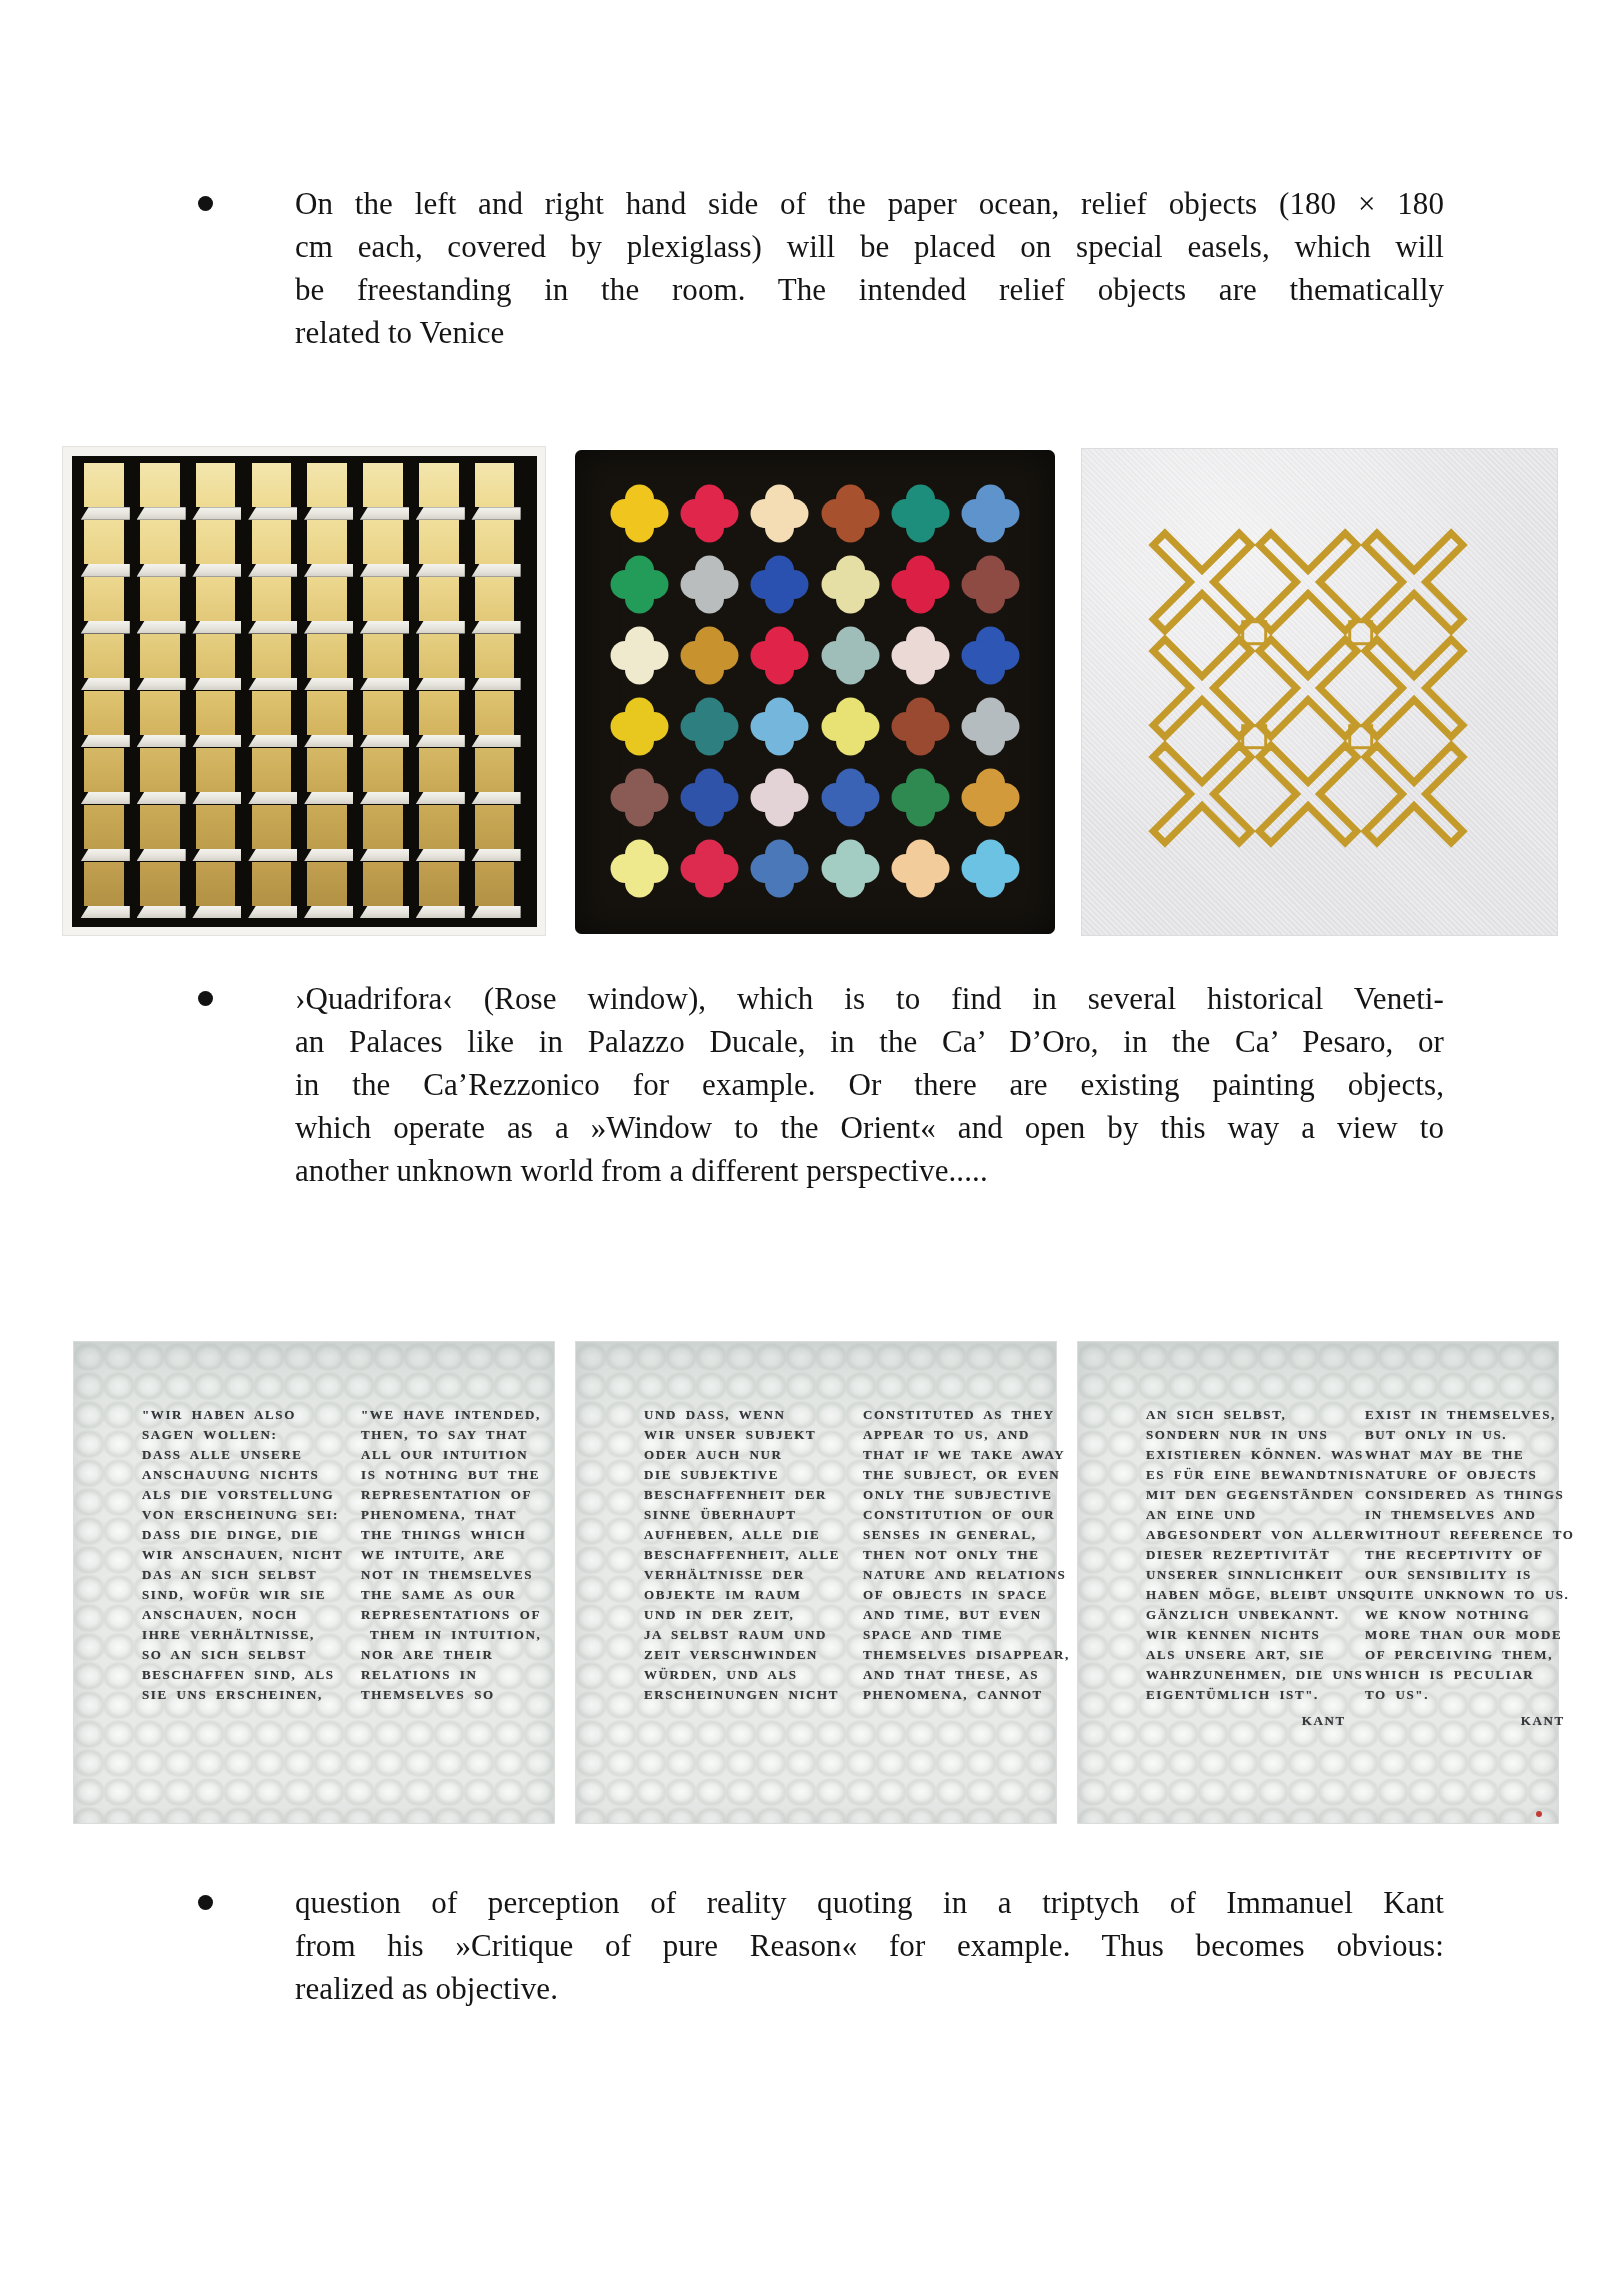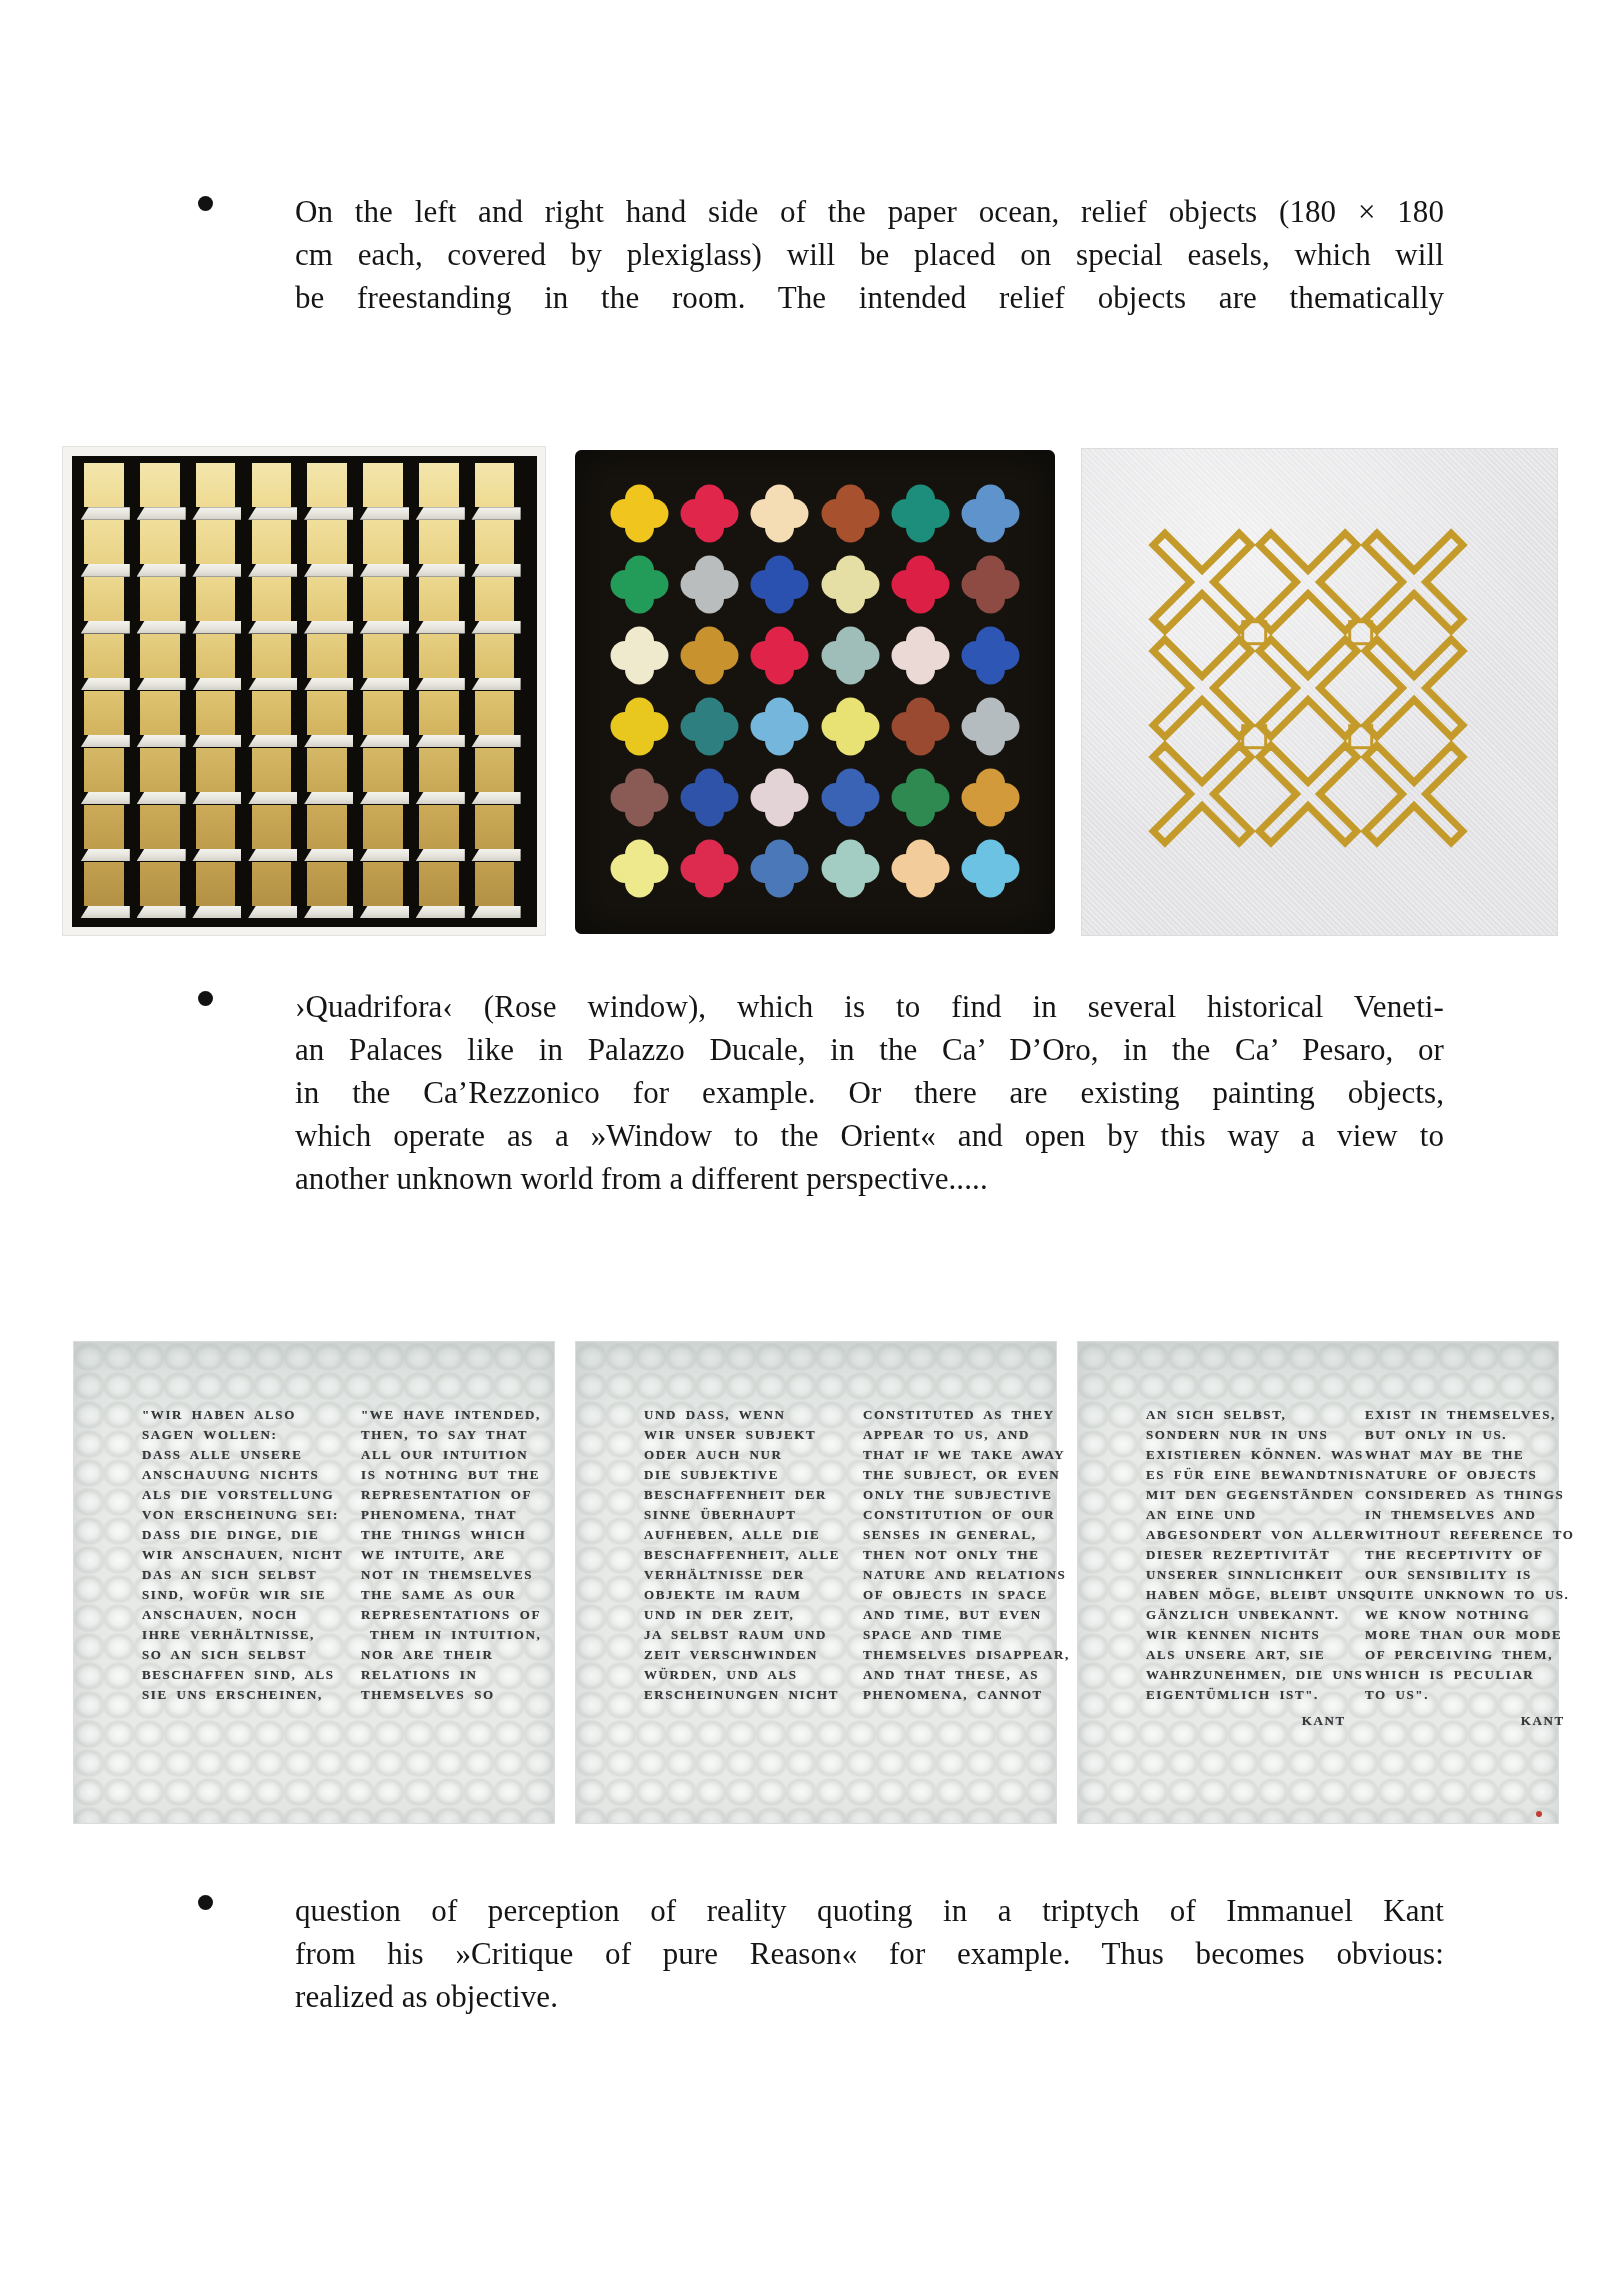--- a/index.html
+++ b/index.html
@@ -5,21 +5,21 @@
   html,body{margin:0;padding:0;background:#888;}
   .page{position:relative;width:1623px;height:2295px;background:#ffffff;overflow:hidden;
         font-family:"Liberation Serif","DejaVu Serif",serif;}
 
   
   .bullet-item{position:absolute;left:198px;width:1250px;}
   .bullet-item.b1{top:182px;}
   .bullet-item.b2{top:977px;}
   .bullet-item.b3{top:1881px;}
   .bullet-dot{position:absolute;left:0;top:13.7px;width:15px;height:15px;border-radius:50%;background:#121212;}
-  .para{position:absolute;left:97px;top:8px;width:1149px;color:#151515;}
+  .para{position:absolute;left:97px;top:0;width:1149px;color:#151515;}
   .bline{font-size:31px;line-height:43px;text-align:justify;text-align-last:justify;
          letter-spacing:0.1px;white-space:normal;}
   .bline.lastline{text-align-last:left;}
 
   
   .art{position:absolute;}
   .art-gold{left:62px;top:446px;width:484px;height:490px;background:#f4f3ef;
             border:0.7px solid #e3e2de;box-sizing:border-box;padding:8.5px;}
   .gold-frame{width:100%;height:100%;box-sizing:border-box;background:#0d0c09;
               padding:7.9px 9.2px;display:grid;grid-template-columns:repeat(8,1fr);
@@ -78,20 +78,21 @@
 <body>
 
 <div class="page">
 
   <div class="bullet-item b1">
     <div class="bullet-dot"></div>
     <div class="para">
         <div class="bline">On the left and right hand side of the paper ocean, relief objects (180 × 180</div>
         <div class="bline">cm each, covered by plexiglass) will be placed on special easels, which will</div>
         <div class="bline">be freestanding in the room. The intended relief objects are thematically</div>
+        <div class="bline lastline">related to Venice</div>
       </div>
   </div>
 
   <div class="art art-gold">
     <div class="gold-frame" id="gold-grid">
         <div class="gcell" style="--g1: #f3e6ad; --g2: #eeda91;">
           <div class="gold"></div>
           <div class="sill"></div>
         </div>
         <div class="gcell" style="--g1: #f3e6ad; --g2: #eeda91;">

